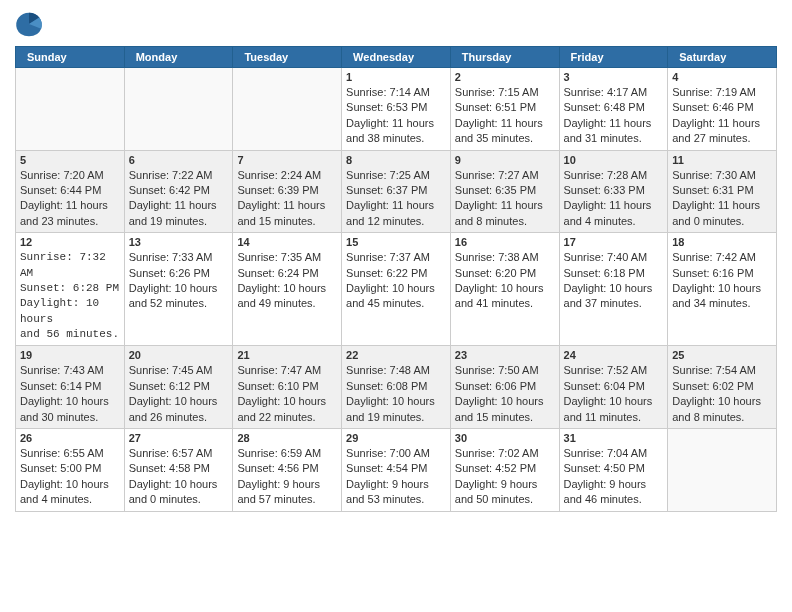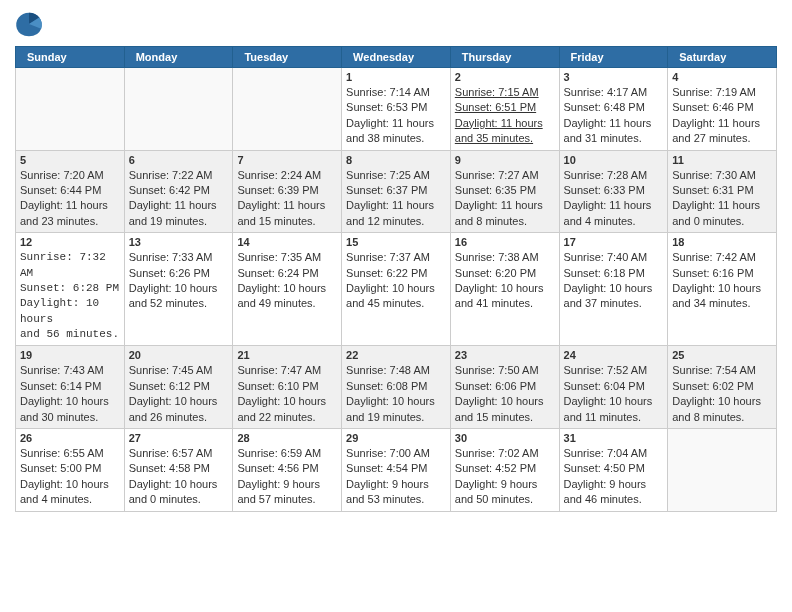--- a/index.html
+++ b/index.html
@@ -132,21 +132,21 @@
           <td class="empty"></td>
           <td>
             <span class="day-num">1</span>
             <div class="day-detail" style="white-space: pre-line;">Sunrise: 7:14 AM
 Sunset: 6:53 PM
 Daylight: 11 hours
 and 38 minutes.</div>
           </td>
           <td>
             <span class="day-num">2</span>
-            <div class="day-detail" style="white-space: pre-line; text-decoration: underline;">Sunrise: 7:15 AM
+            <div class="day-detail" style="white-space: pre-line;">Sunrise: 7:15 AM
 Sunset: 6:51 PM
 Daylight: 11 hours
 and 35 minutes.</div>
           </td>
           <td>
             <span class="day-num">3</span>
             <div class="day-detail" style="white-space: pre-line;">Sunrise: 4:17 AM
 Sunset: 6:48 PM
 Daylight: 11 hours
 and 31 minutes.</div>

